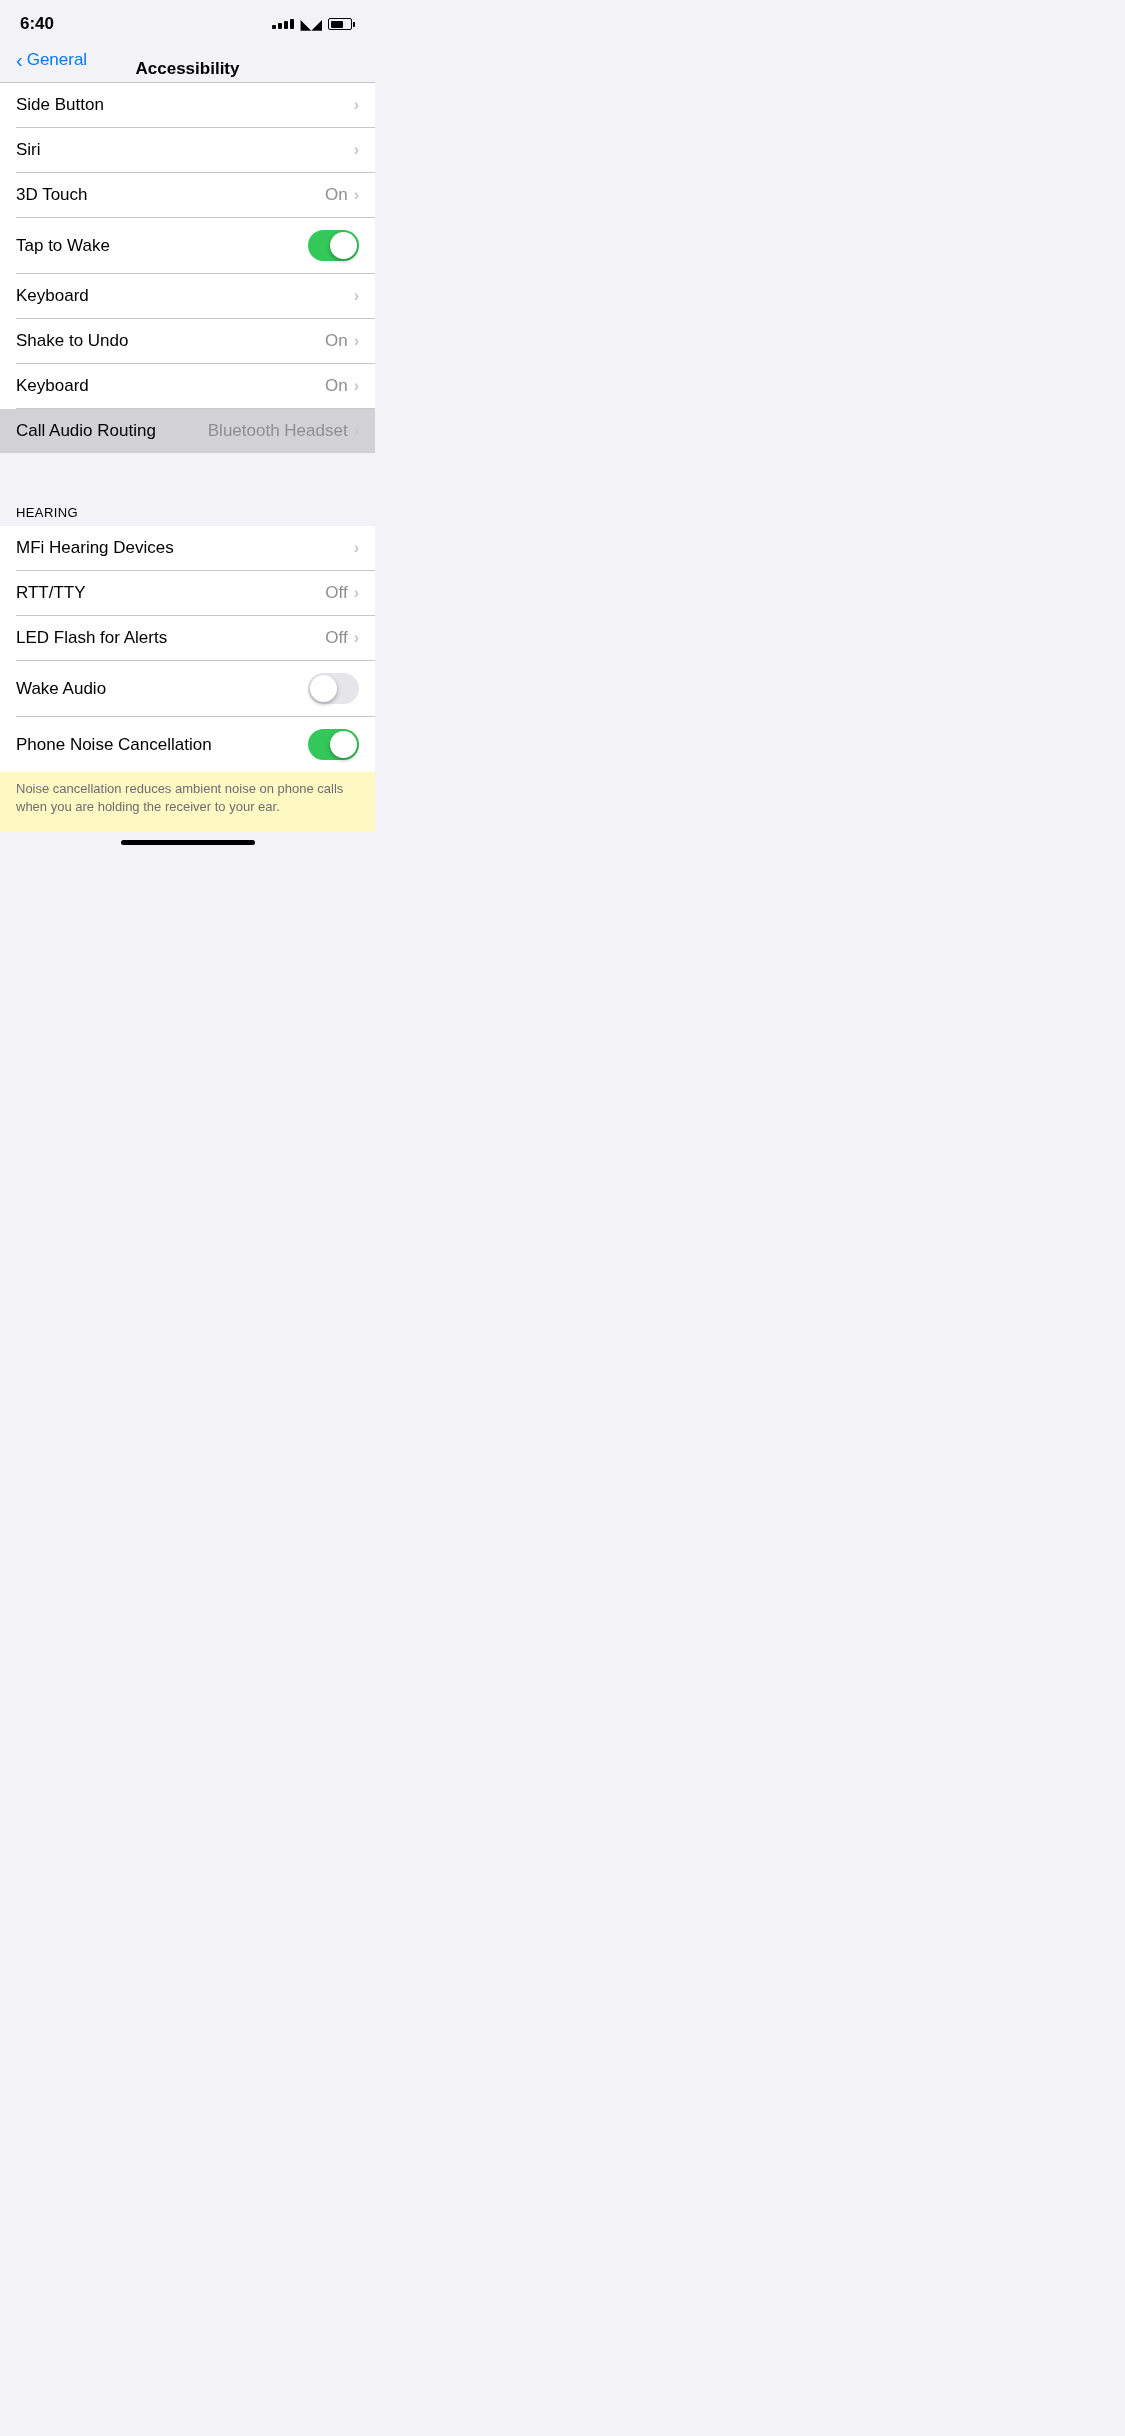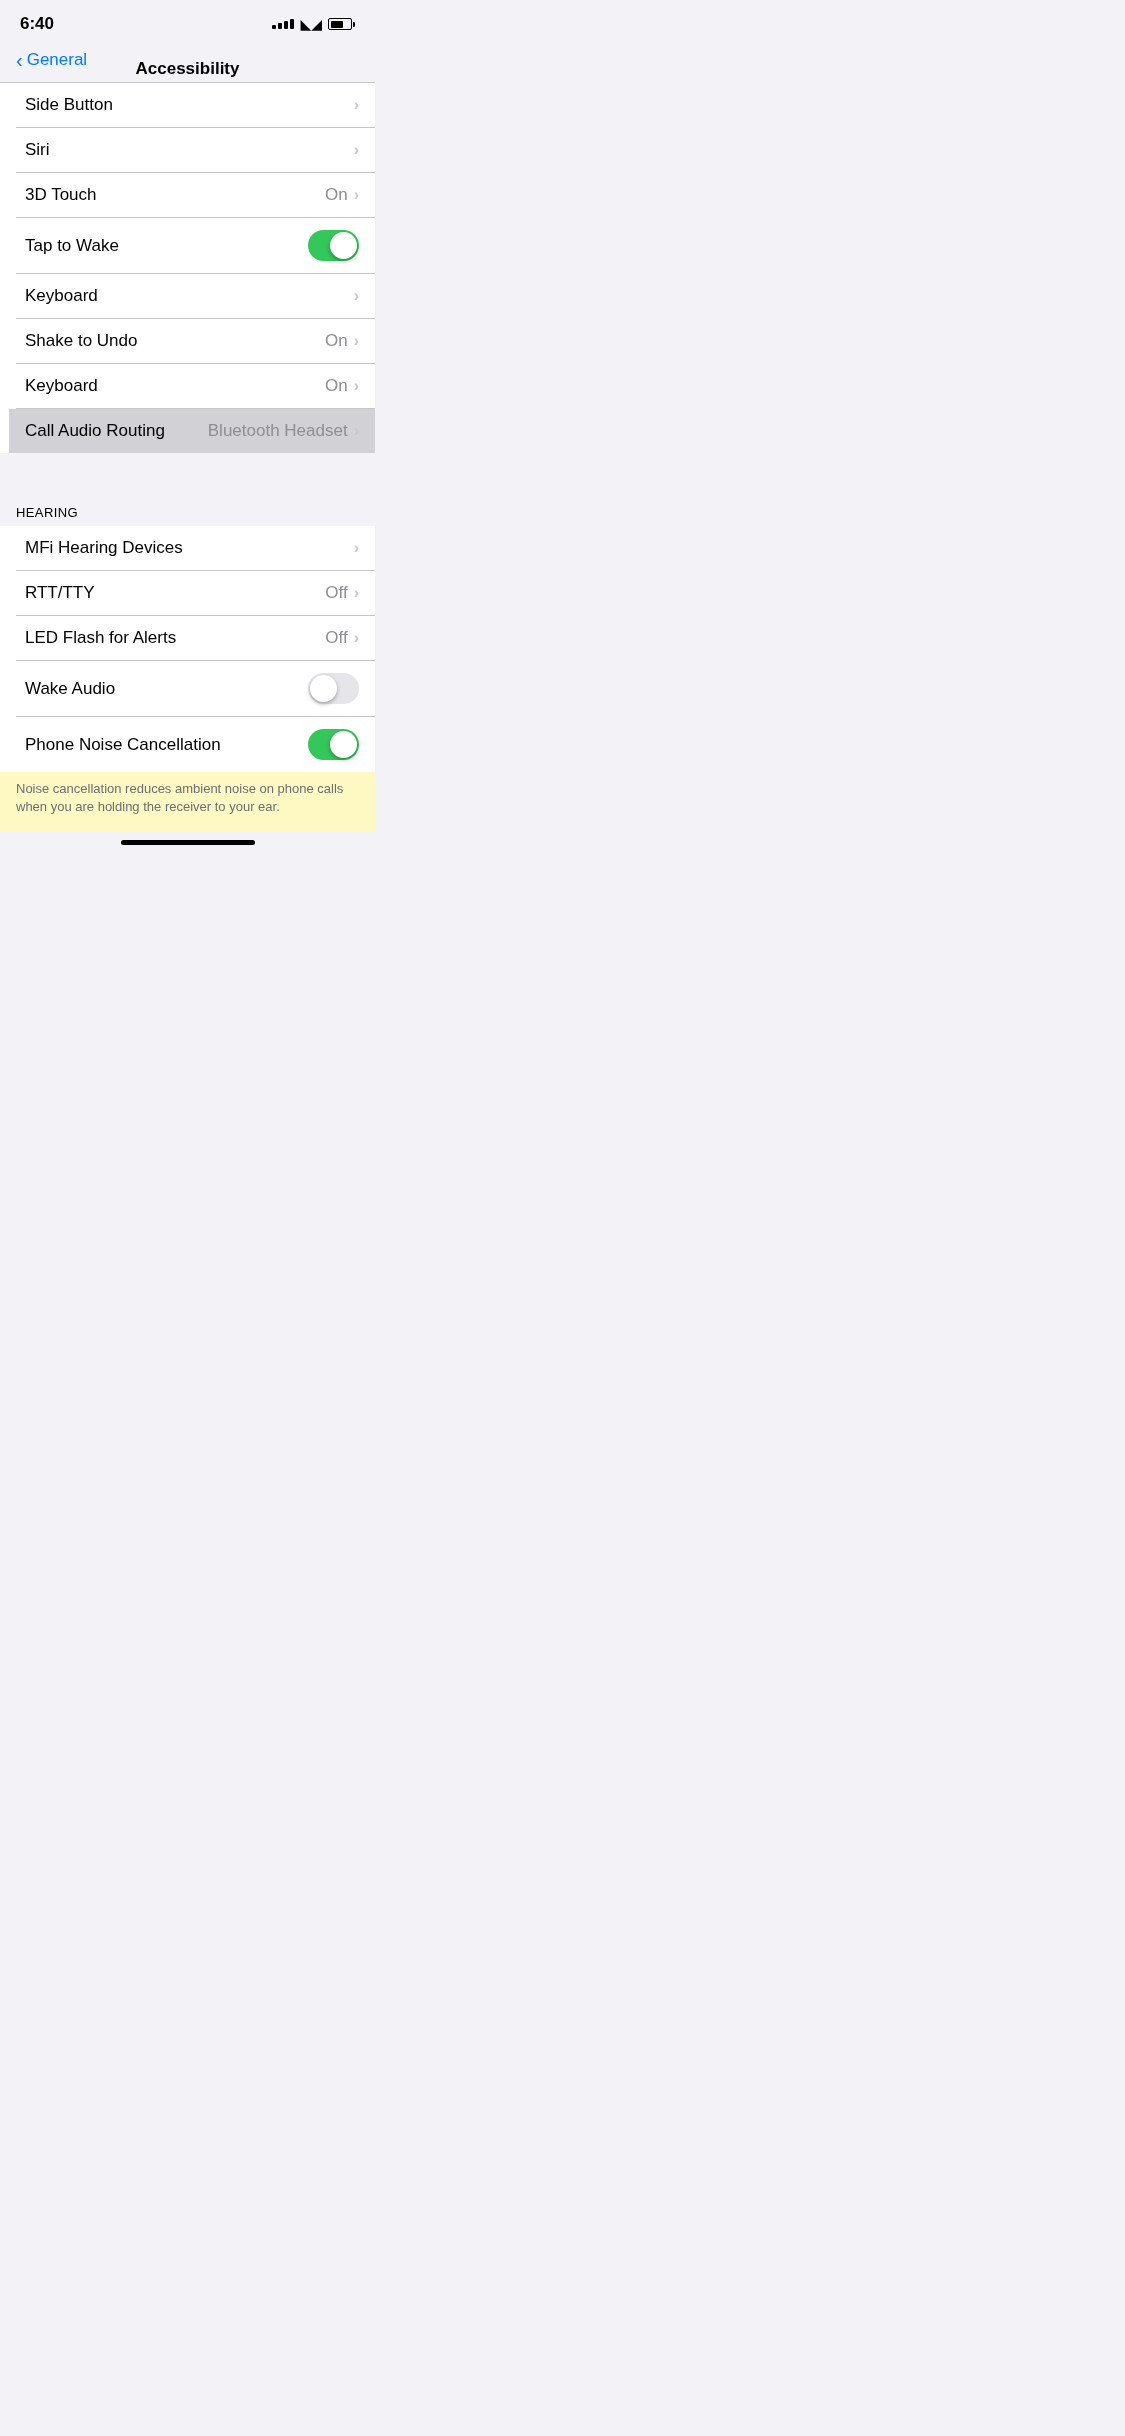--- a/index.html
+++ b/index.html
@@ -133,21 +133,20 @@
     }
 
     .settings-row {
       display: flex;
       align-items: center;
       justify-content: flex-end;
       padding: 12px 16px;
       background: #fff;
       min-height: 44px;
       position: relative;
-      margin-left: 9px;
     }
 
     .settings-row.highlighted {
       background: #d1d1d6;
     }
 
     .row-label {
       font-size: 17px;
       color: #000;
       flex: 1;

